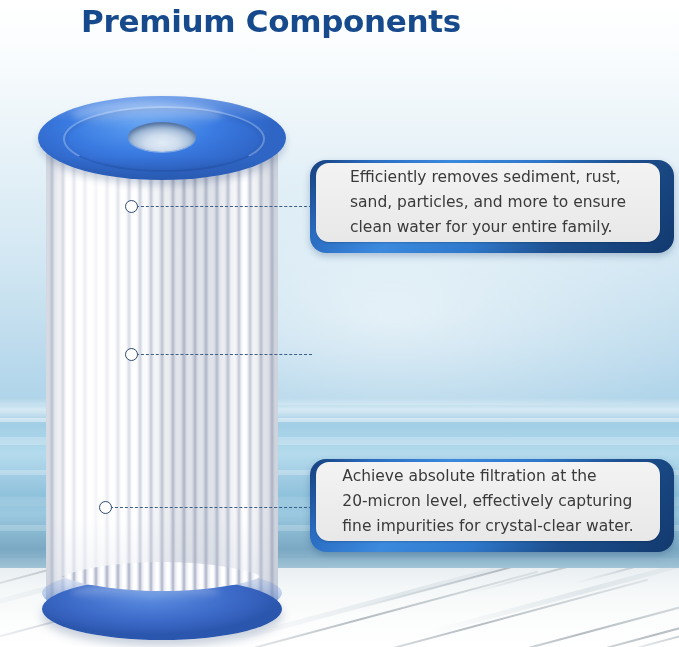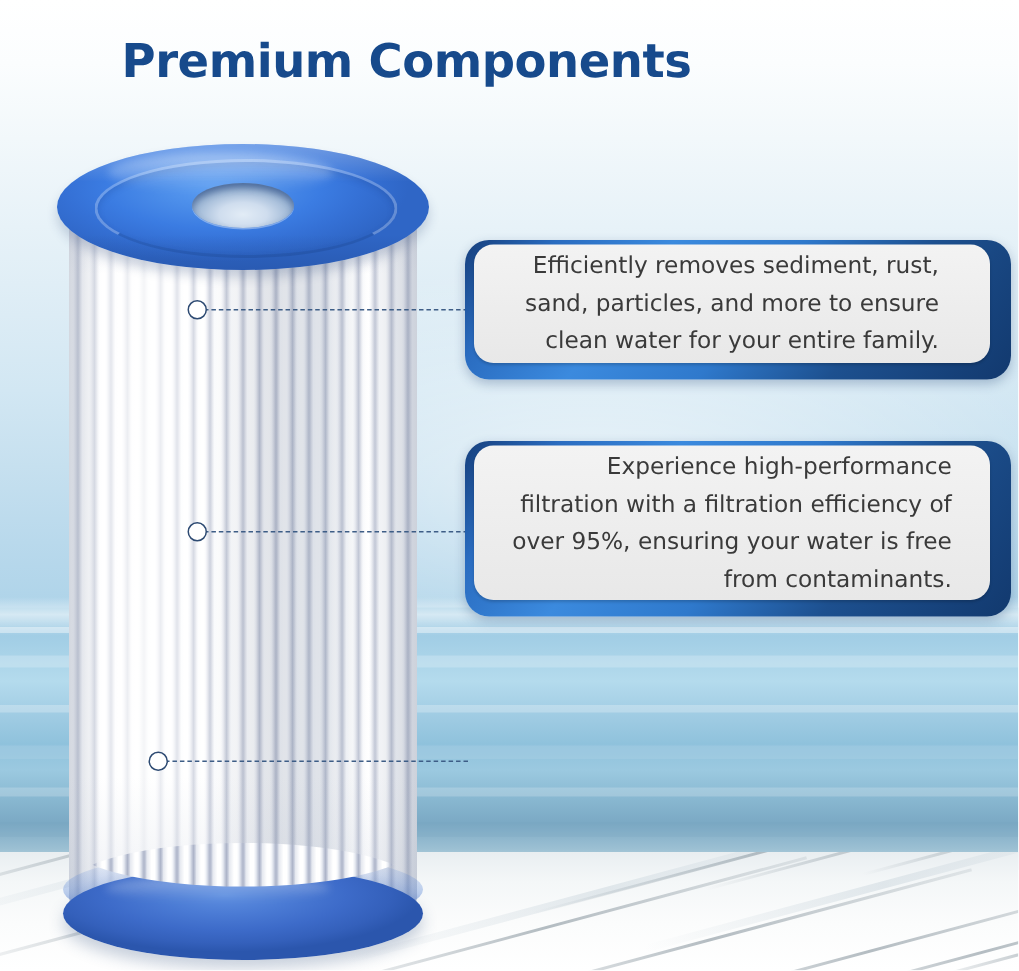--- a/index.html
+++ b/index.html
@@ -122,21 +122,20 @@
   .plank-soft.s2 { left: 230px; top: 70px; width: 360px; transform: rotate(-15deg); }
   .plank-soft.s3 { left: 430px; top: 62px; width: 330px; transform: rotate(-15deg); }
 
   
   .title-block {
     position: absolute;
     left: 0; top: 2px;
     width: 542px;
     text-align: center;
     pointer-events: none;
-    margin-top: 20px;
   }
   .title-line {
     display: block;
     font-family: "DejaVu Sans", sans-serif;
     font-weight: bold;
     font-size: 31px;
     letter-spacing: -0.3px;
     color: #174a8c;
     line-height: 38px;
   }
@@ -357,21 +356,21 @@
     align-items: center;
     justify-content: center;
     box-sizing: border-box;
     padding: 6px 12px;
   }
   .callout-text {
     font-family: "DejaVu Sans", sans-serif;
     font-size: 15.5px;
     line-height: 25px;
     color: #3a3a3a;
-    text-align: right;
+    text-align: left;
     white-space: pre-line;
   }
 
   
   .c1 { left: 310px; top: 160px; width: 364px; height: 93px; }
   .c1 .callout-inner { left: 6px; top: 3px; right: 14px; bottom: 11px; }
   
   .c2 { left: 310px; top: 294px; width: 364px; height: 117px; }
   .c2 .callout-inner { left: 6px; top: 3px; right: 14px; bottom: 11px; }
   
@@ -446,23 +445,22 @@
   <div class="marker" style="left:99px;  top:501px;"></div>
 
   <div class="callout c1">
     <div class="callout-inner">
       <span class="callout-text">Efficiently removes sediment, rust,
 sand, particles, and more to ensure
 clean water for your entire family.</span>
     </div>
   </div>
 
-  <div class="callout c2">
+
+  <div class="callout c3">
     <div class="callout-inner">
-      <span class="callout-text">Experience high-performance
-filtration with a filtration efficiency of
-over 95%, ensuring your water is free
-from contaminants.</span>
+      <span class="callout-text">Achieve absolute filtration at the
+20-micron level, effectively capturing
+fine impurities for crystal-clear water.</span>
     </div>
   </div>
 
-
 </div>
 
 </body></html>

